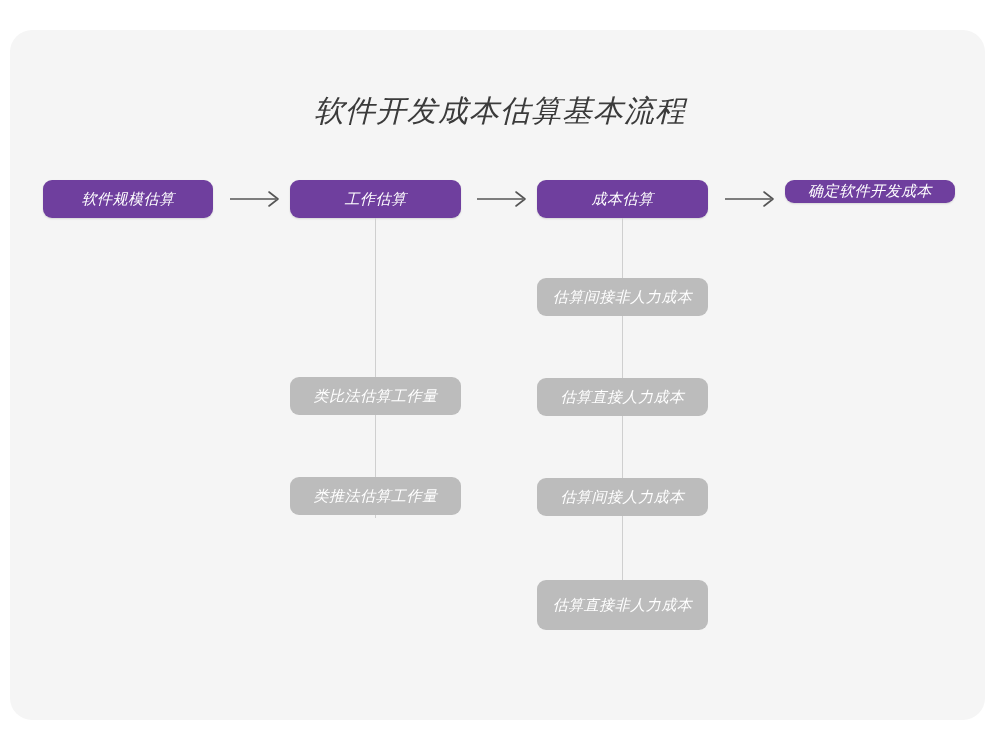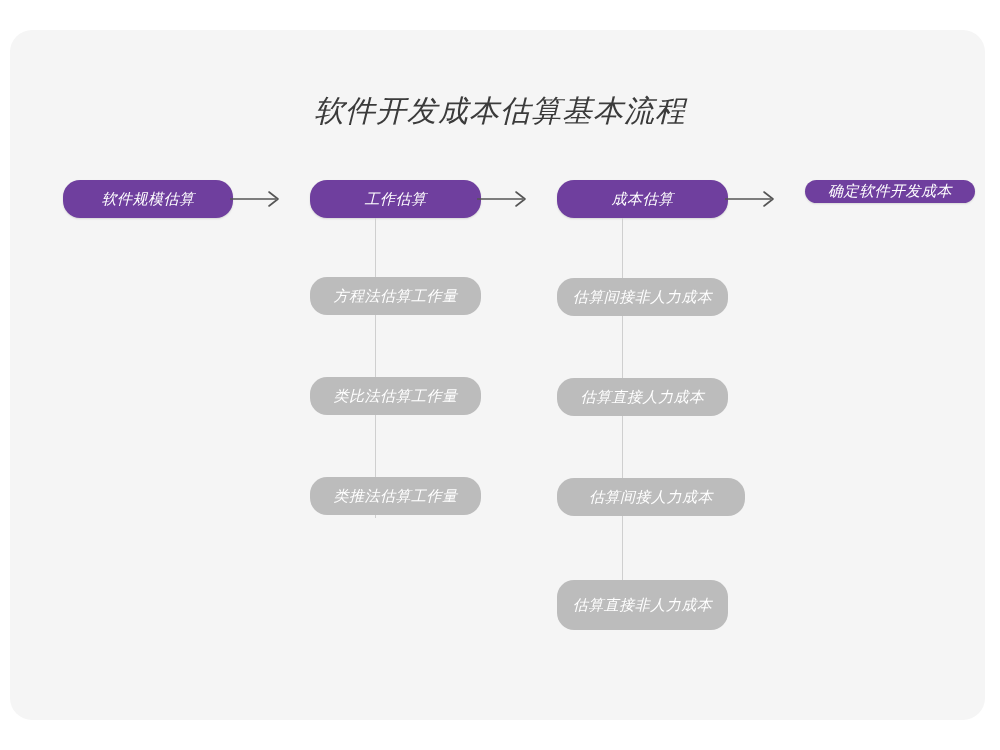--- a/index.html
+++ b/index.html
@@ -46,24 +46,23 @@
     white-space: nowrap;
   }
 
   
   .node {
     position: absolute;
     box-sizing: border-box;
     display: flex;
     align-items: center;
     justify-content: center;
-    border-radius: 17px;
+    border-radius: 9px;
     white-space: nowrap;
     text-align: center;
-    margin-left: 20px;
   }
 
   .node.primary {
     background: #6f3f9e;
     color: #ffffff;
     font-size: 15px;
     letter-spacing: 0.5px;
     box-shadow: 0 1px 2px rgba(0,0,0,0.13);
   }
 
@@ -117,27 +116,26 @@
 
   <svg class="arrow-h" style="left:723px; top:187px; width:56px;" viewBox="0 0 56 24">
     <path d="M2 12 H48" stroke="#555555" stroke-width="1.6" fill="none"></path>
     <path d="M41 5 L50 12 L41 19" stroke="#555555" stroke-width="1.6" fill="none" stroke-linecap="round" stroke-linejoin="round"></path>
   </svg>
 
   <div class="connector-v" style="left:375px; top:218px; height:300px;"></div>
 
   <div class="connector-v" style="left:622px; top:218px; height:382px;"></div>
 
-  <div class="node sub" style="left:290px; top:277px; width:171px; height:38px;">方程法估算工作量</div>
 
   <div class="node sub" style="left:290px; top:377px; width:171px; height:38px;">类比法估算工作量</div>
 
   <div class="node sub" style="left:290px; top:477px; width:171px; height:38px;">类推法估算工作量</div>
 
   <div class="node sub" style="left:537px; top:278px; width:171px; height:38px;">估算间接非人力成本</div>
 
   <div class="node sub" style="left:537px; top:378px; width:171px; height:38px;">估算直接人力成本</div>
 
-  <div class="node sub" style="left:537px; top:478px; width:188px; height:38px;">估算间接人力成本</div>
+  <div class="node sub" style="left:537px; top:478px; width:171px; height:38px;">估算间接人力成本</div>
 
   <div class="node sub" style="left:537px; top:580px; width:171px; height:50px;">估算直接非人力成本</div>
 
 </div>
 
 </body></html>

